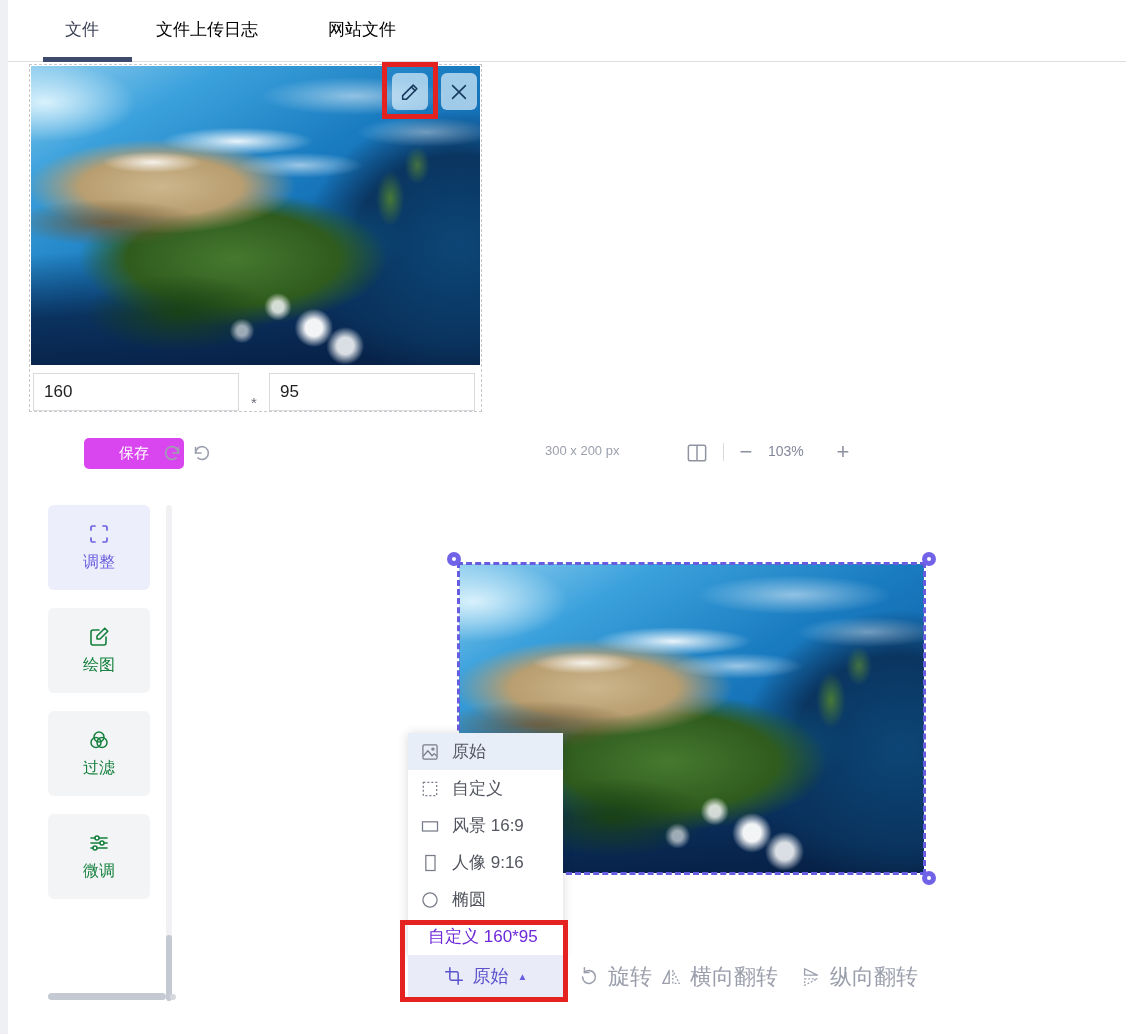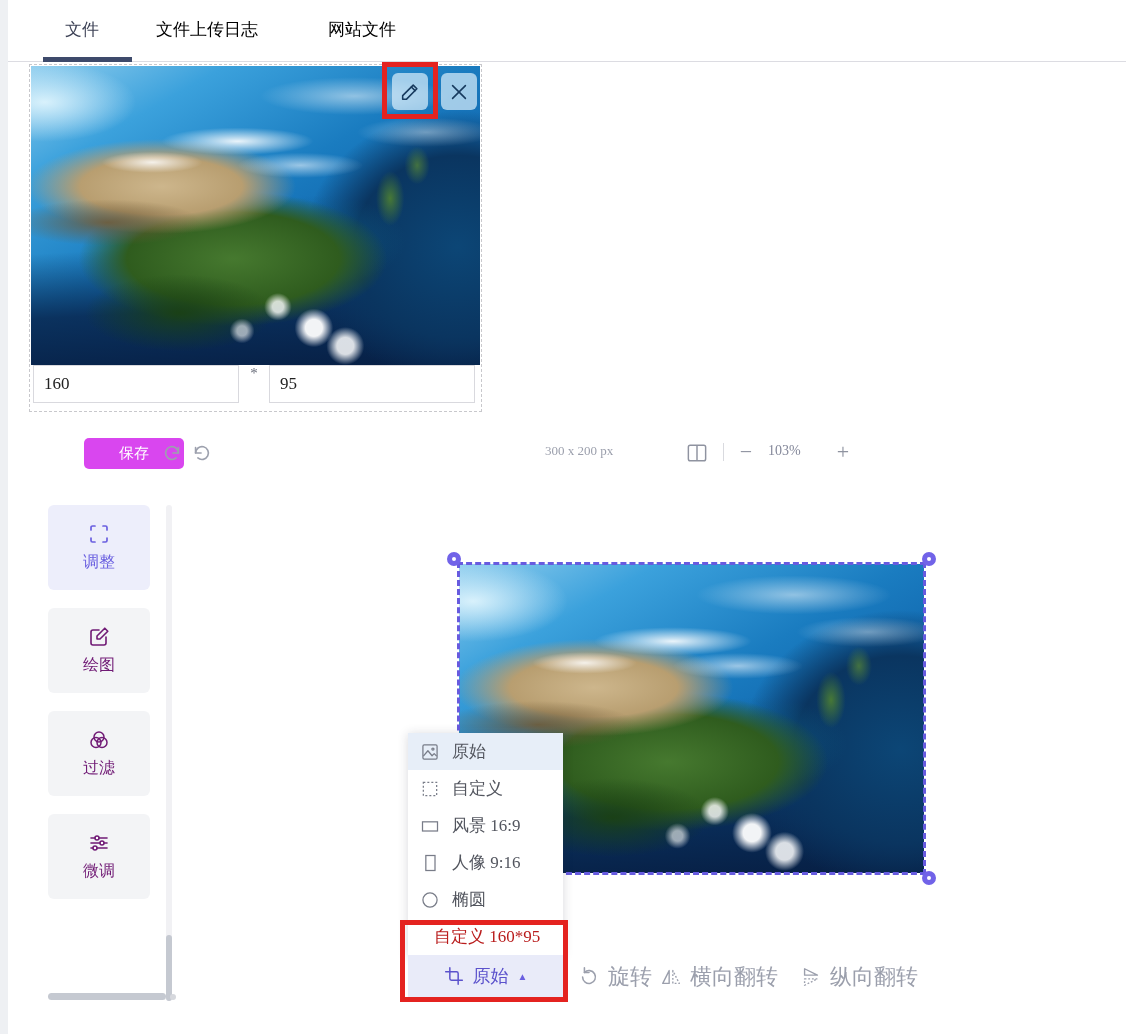--- a/index.html
+++ b/index.html
@@ -1,18 +1,18 @@
 <!DOCTYPE html>
 <html><head>
 <meta charset="utf-8">
 <style>
   * { margin:0; padding:0; box-sizing:border-box; }
   html,body { background:#fff; }
   body { font-family:"Liberation Sans","DejaVu Sans",sans-serif; }
-  #app { position:relative; width:1126px; height:1034px; background:#fff; overflow:hidden;font-family:Liberation Serif, serif; }
+  #app { position:relative; width:1126px; height:1034px; background:#fff; overflow:hidden; }
 
   
   .edge-strip { position:absolute; left:0; top:0; width:8px; height:100%; background:#eef0f3; }
 
   
   .tabbar { position:absolute; left:8px; top:0; right:0; height:62px; border-bottom:1px solid #dcdce2; }
   .tab { position:absolute; top:18px; font-size:17px; color:#000000; cursor:pointer; }
   .tab.active { color:#3d4256; }
   .tab-underline { position:absolute; left:35px; top:57px; width:89px; height:5px; background:#3e4a6b; }
   .tab1 { left:57px; } .tab2 { left:148px; } .tab3 { left:320px; }
@@ -20,21 +20,21 @@
   
   .preview-box { position:absolute; left:29px; top:64px; width:453px; height:348px; border:1px dashed #c8c8cc; background:#fff; }
   .thumb { position:absolute; left:1px; top:1px; width:449px; height:301px; }
   .thumb-btn { position:absolute; top:7px; width:36px; height:37px; border-radius:6px;
                background:rgba(214,235,250,.72); display:flex; align-items:center; justify-content:center;
                color:#173a5e; cursor:pointer; }
   .thumb-btn.edit { right:52px; } .thumb-btn.close { right:3px; }
   .thumb-btn svg { width:22px; height:22px; }
 
   .size-row { position:absolute; left:0; bottom:0; width:100%; height:46px; background:#fff;
-              display:flex; align-items:flex-start; padding:0 3px; }
+              display:flex; align-items:flex-end; padding:0 3px; }
   .size-input { width:206px; height:38px; border:1px solid #d9d9de; font-size:17px; color:#222;
                 padding:0 10px; font-family:inherit; outline:none; }
   .size-sep { width:30px; text-align:center; color:#6b6f7c; font-size:15px; }
 
   
   .red-box { position:absolute; border:5px solid #e42320; pointer-events:none; z-index:60; }
   .red-box.edit-anno { left:382px; top:62px; width:56px; height:57px; }
   .red-box.crop-anno { left:400px; top:920px; width:168px; height:82px; }
 
   
@@ -49,21 +49,21 @@
   .compare-btn svg { width:22px; height:20px; }
   .zoom-divider { position:absolute; left:723px; top:443px; width:1px; height:18px; background:#d9dadf; }
   .zoom-out-btn, .zoom-in-btn { position:absolute; top:440px; font-size:22px; color:#8f93a0; cursor:pointer;
                                 width:22px; text-align:center; line-height:24px; }
   .zoom-out-btn { left:735px; } .zoom-in-btn { left:832px; }
   .zoom-level { position:absolute; left:768px; top:443px; font-size:14px; color:#84889a; }
 
   
   .tool-item { position:absolute; left:48px; width:102px; height:85px; background:#f3f4f6; border-radius:6px;
                display:flex; flex-direction:column; align-items:center; justify-content:center; gap:6px;
-               color:#701a75; cursor:pointer; }
+               color:#15803d; cursor:pointer; }
   .tool-item.active { background:#edeefb; color:#6a5fe0; }
   .tool-item svg { width:24px; height:24px; }
   .tool-label { font-size:16px; }
   .v-track { position:absolute; left:166px; top:505px; width:6px; height:496px; background:#f1f1f4; border-radius:3px; }
   .v-thumb { position:absolute; left:166px; top:935px; width:6px; height:66px; background:#c5c9d1; border-radius:3px; cursor:pointer; }
   .h-thumb { position:absolute; left:48px; top:993px; width:118px; height:7px; background:#c5c9d1; border-radius:4px; cursor:pointer; }
   .h-dot   { position:absolute; left:170px; top:994px; width:6px; height:6px; background:#d6d8dd; border-radius:50%; }
 
   
   .canvas-img { position:absolute; left:459px; top:564px; width:465px; height:309px; }
@@ -98,21 +98,21 @@
       linear-gradient(150deg, #8ecdee 0%, #3ba1dc 20%, #1a7cc0 45%, #0f62aa 68%, #0a4a8e 100%);
   }
 
   
   .crop-menu { position:absolute; left:408px; top:733px; width:155px; background:#fff; z-index:20;
                box-shadow:0 1px 10px rgba(40,40,60,.18); }
   .crop-menu-item { height:37px; display:flex; align-items:center; gap:12px; padding:0 12px;
                     font-size:17px; color:#53565f; cursor:pointer; }
   .crop-menu-item.highlight { background:#e7eef8; }
   .crop-menu-item svg { width:20px; height:20px; flex:none; color:#787c88; }
-  .crop-menu-item.no-icon { padding-left:26px; color:#b91c1c; }
+  .crop-menu-item.no-icon { padding-left:20px; color:#6d28d9; }
 
   
   .crop-current-btn { position:absolute; left:408px; top:955px; width:155px; height:42px; background:#e9ebf9;
                       display:flex; align-items:center; justify-content:center; gap:9px;
                       color:#5b52cc; font-size:18px; cursor:pointer; z-index:21; }
   .crop-current-btn svg { width:20px; height:20px; }
   .caret-up { font-size:10px; color:#6a5fe0; }
   .bt-action { position:absolute; top:962px; display:flex; align-items:center; gap:8px;
                color:#9b9fac; font-size:22px; cursor:pointer; }
   .bt-action svg { width:22px; height:22px; }

